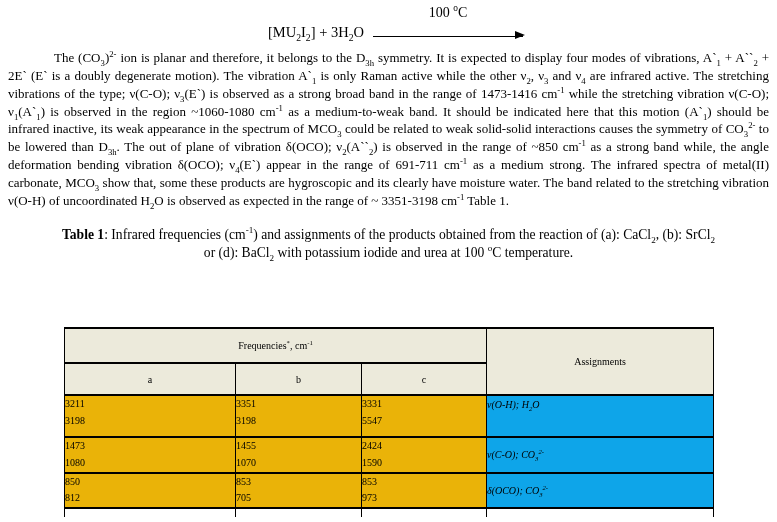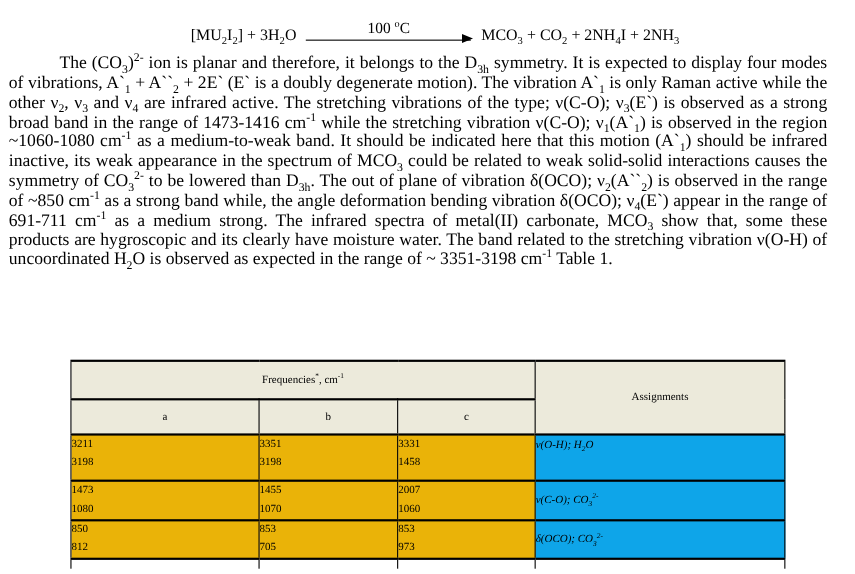--- a/index.html
+++ b/index.html
@@ -22,41 +22,41 @@
     gap: 9px;
     font-size: 14.5px;
     height: 37px;
     padding-left: 14px;
   }
   .eq-part { white-space: nowrap; padding-bottom: 1px; }
   .arrow-group {
     display: inline-flex; flex-direction: column; align-items: center;
     padding-bottom: 5px;
   }
-  .arrow-label { font-size: 14px; margin-bottom: 1px; white-space: nowrap; }
+  .arrow-label { font-size: 14px; margin-bottom: 15px; white-space: nowrap; }
   .arrow-line {
     width: 150px; height: 0;
     border-top: 1.6px solid #000;
     position: relative;
   }
   .arrow-line::after {
     content: "";
     position: absolute; right: -2px; top: -5.6px;
     width: 0; height: 0;
     border-left: 10px solid #000;
     border-top: 4.5px solid transparent;
     border-bottom: 4.5px solid transparent;
   }
 
   
   .body-text {
-    margin: 7px 25px 0 8px;
+    margin: 7px 8px 0 8px;
     text-align: justify;
     text-indent: 46px;
-    font-size: 16px;
+    font-size: 13px;
     line-height: 17.85px;
   }
 
   
   .caption {
     margin-top: 16px;
     text-align: center;
     font-size: 13.6px;
     line-height: 18px;
   }
@@ -102,26 +102,27 @@
 <body>
 
 <div class="sheet">
 
   <div class="equation">
     <span class="eq-part">[MU<sub>2</sub>I<sub>2</sub>] + 3H<sub>2</sub>O</span>
     <span class="arrow-group">
       <span class="arrow-label">100 <sup>o</sup>C</span>
       <span class="arrow-line"></span>
     </span>
-    <span class="eq-part">MCO<sub>3</sub> + CO<sub>2</sub> + 2NH<sub>4</sub>I + 2NH<sub>3</sub></span>
   </div>
 
   <p class="body-text">The (CO<sub>3</sub>)<sup>2-</sup> ion is planar and therefore, it belongs to the D<sub>3h</sub> symmetry. It is expected to display four modes of vibrations, A`<sub>1</sub> + A``<sub>2</sub> + 2E` (E` is a doubly degenerate motion). The vibration A`<sub>1</sub> is only Raman active while the other ν<sub>2</sub>, ν<sub>3</sub> and ν<sub>4</sub> are infrared active. The stretching vibrations of the type; ν(C-O); ν<sub>3</sub>(E`) is observed as a strong broad band in the range of 1473-1416 cm<sup>-1</sup> while the stretching vibration ν(C-O); ν<sub>1</sub>(A`<sub>1</sub>) is observed in the region ~1060-1080 cm<sup>-1</sup> as a medium-to-weak band. It should be indicated here that this motion (A`<sub>1</sub>) should be infrared inactive, its weak appearance in the spectrum of MCO<sub>3</sub> could be related to weak solid-solid interactions causes the symmetry of CO<sub>3</sub><sup>2-</sup> to be lowered than D<sub>3h</sub>. The out of plane of vibration δ(OCO); ν<sub>2</sub>(A``<sub>2</sub>) is observed in the range of ~850 cm<sup>-1</sup> as a strong band while, the angle deformation bending vibration δ(OCO); ν<sub>4</sub>(E`) appear in the range of 691-711 cm<sup>-1</sup> as a medium strong. The infrared spectra of metal(II) carbonate, MCO<sub>3</sub> show that, some these products are hygroscopic and its clearly have moisture water. The band related to the stretching vibration ν(O-H) of uncoordinated H<sub>2</sub>O is observed as expected in the range of ~ 3351-3198 cm<sup>-1</sup> Table 1.</p>
 
   <div class="caption">
+    <div><b>Table 1</b>: Infrared frequencies (cm<sup>-1</sup>) and assignments of the products obtained from the reaction of (a): CaCl<sub>2</sub>, (b): SrCl<sub>2</sub></div>
+    <div>or (d): BaCl<sub>2</sub> with potassium iodide and urea at 100 <sup>o</sup>C temperature.</div>
   </div>
 
   <table class="freq-table">
     <colgroup>
       <col style="width:171px">
         <col style="width:126px">
         <col style="width:125px">
         <col style="width:227px">
     </colgroup>
     <tbody>
@@ -139,37 +140,37 @@
       <td class="num">
         <div>3211</div>
         <div>3198</div>
       </td>
       <td class="num">
         <div>3351</div>
         <div>3198</div>
       </td>
       <td class="num">
         <div>3331</div>
-        <div>1458</div>
+        <div>5547</div>
       </td>
       <td class="assign v-top">ν(O-H); H<sub>2</sub>O</td>
     </tr>
 
     <tr class="body-row2">
       <td class="num">
         <div>1473</div>
         <div>1080</div>
       </td>
       <td class="num">
         <div>1455</div>
         <div>1070</div>
       </td>
       <td class="num">
-        <div>2007</div>
-        <div>1060</div>
+        <div>2424</div>
+        <div>1590</div>
       </td>
       <td class="assign v-mid">ν(C-O); CO<sub>3</sub><sup>2-</sup></td>
     </tr>
 
     <tr class="body-row3">
       <td class="num">
         <div>850</div>
         <div>812</div>
       </td>
       <td class="num">

